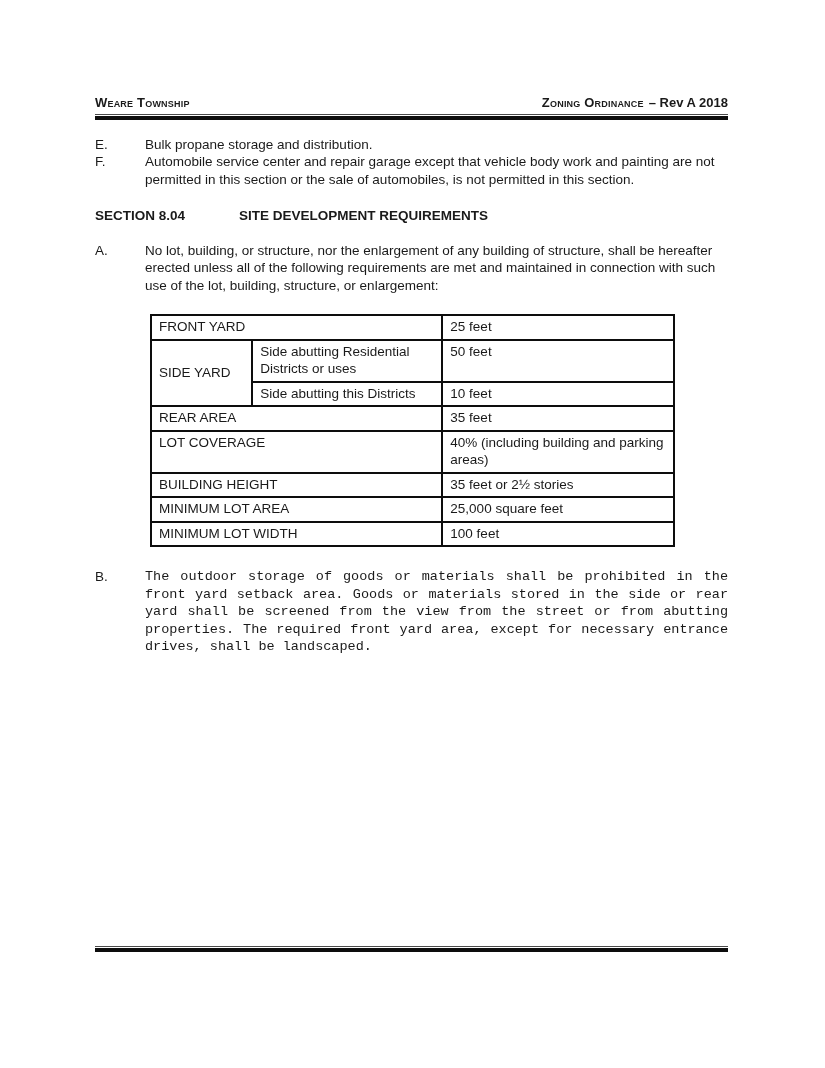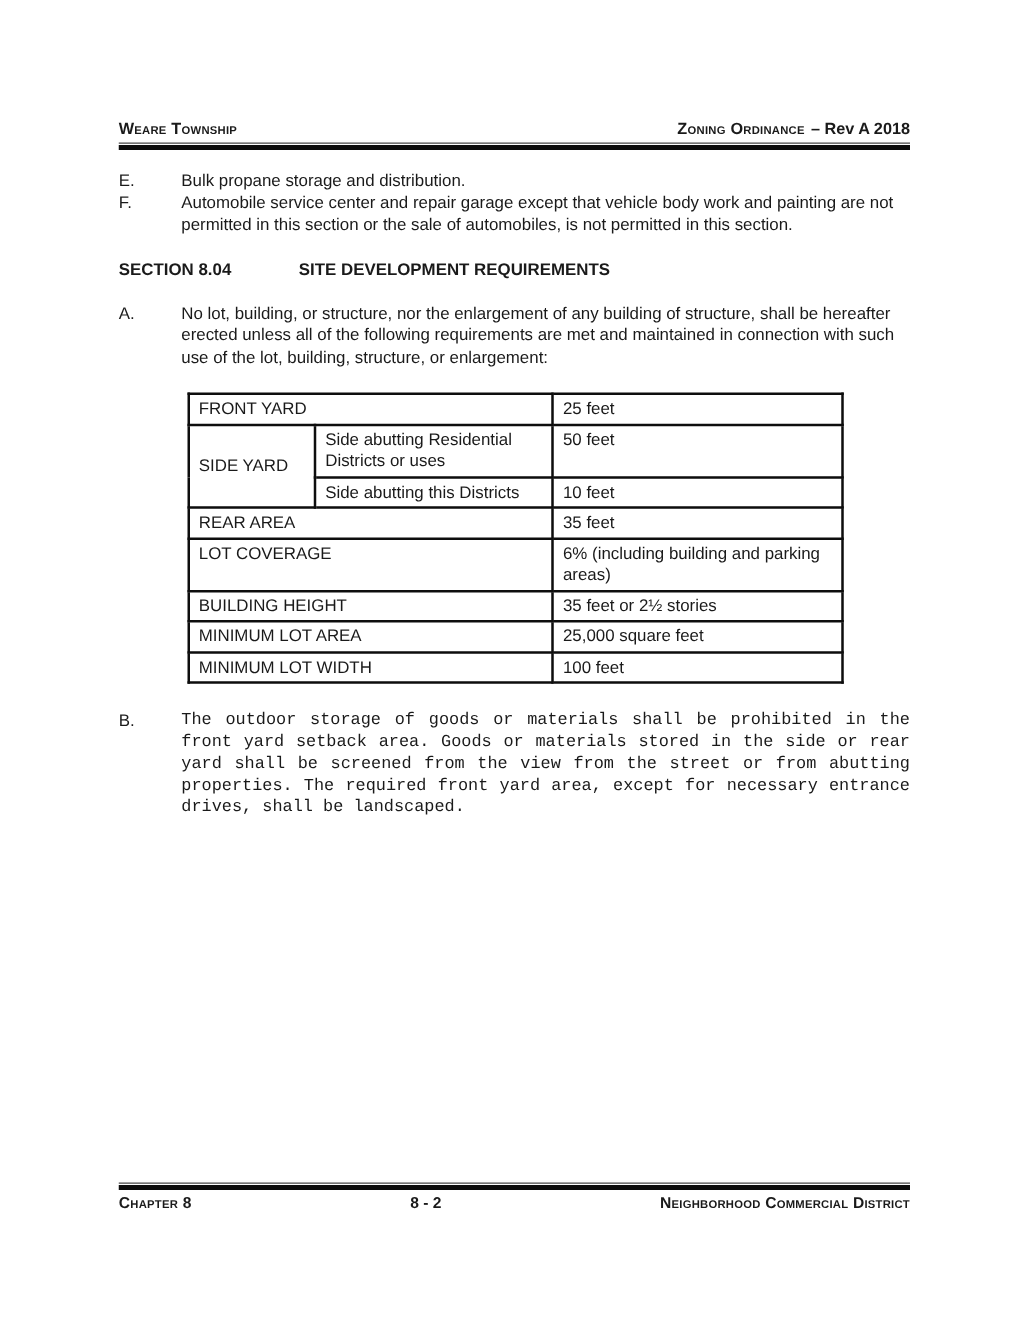--- a/index.html
+++ b/index.html
@@ -142,21 +142,21 @@
       <tr>
         <td>Side abutting this Districts</td>
         <td>10 feet</td>
       </tr>
       <tr>
         <td colspan="2">REAR AREA</td>
         <td>35 feet</td>
       </tr>
       <tr>
         <td colspan="2">LOT COVERAGE</td>
-        <td>6% (including building and parking areas)</td>
+        <td>40% (including building and parking areas)</td>
       </tr>
       <tr>
         <td colspan="2">BUILDING HEIGHT</td>
         <td>35 feet or 2½ stories</td>
       </tr>
       <tr>
         <td colspan="2">MINIMUM LOT AREA</td>
         <td>25,000 square feet</td>
       </tr>
       <tr>
@@ -166,20 +166,15 @@
     </tbody>
   </table>
 
   <div class="hang justify" id="para-b">
     <span class="letter">B.</span>
     <span class="body-text">The outdoor storage of goods or materials shall be prohibited in the front yard setback area. Goods or materials stored in the side or rear yard shall be screened from the view from the street or from abutting properties. The required front yard area, except for necessary entrance drives, shall be landscaped.</span>
   </div>
 
   <div class="footer">
     <div class="double-rule"></div>
-    <div class="running-row">
-      <span class="smallcaps">Chapter 8</span>
-      <span class="center-cell">8 - 2</span>
-      <span class="smallcaps">Neighborhood Commercial District</span>
-    </div>
   </div>
 
 </div>
 
 </body></html>

